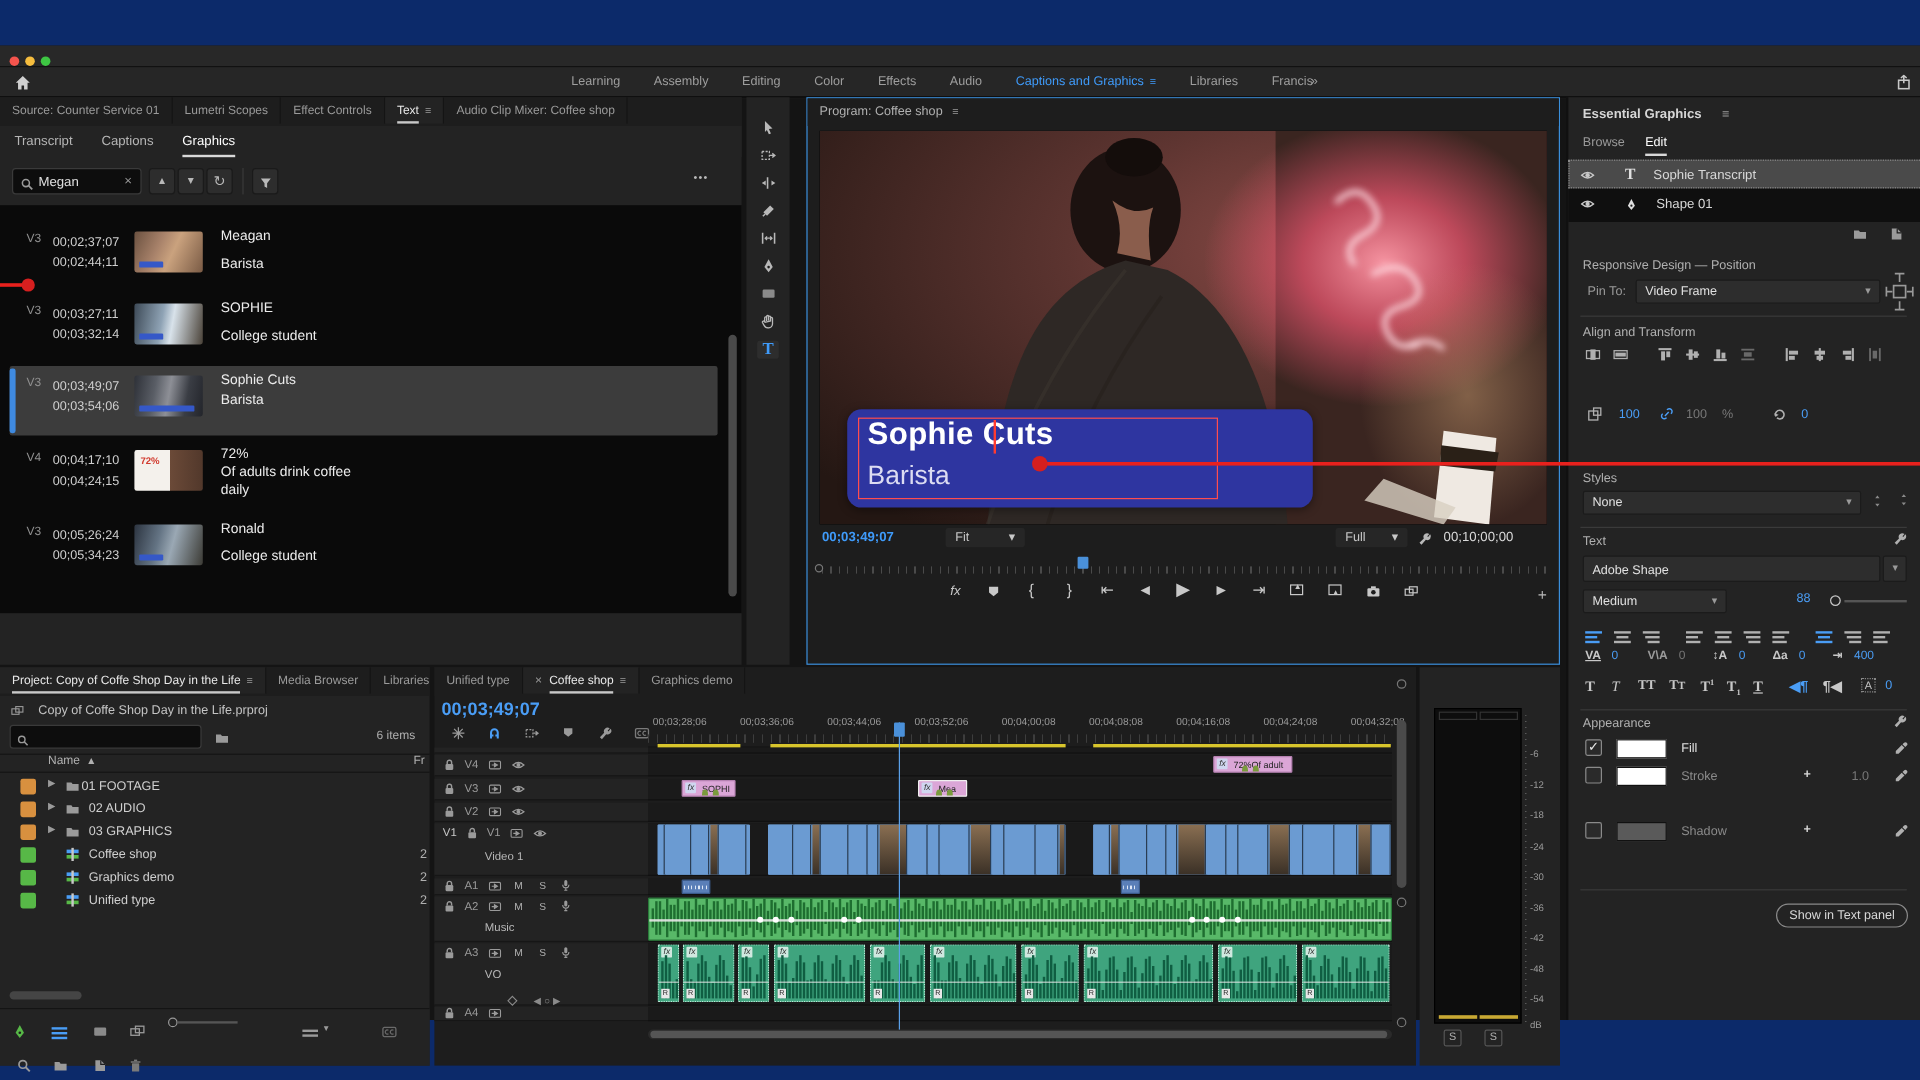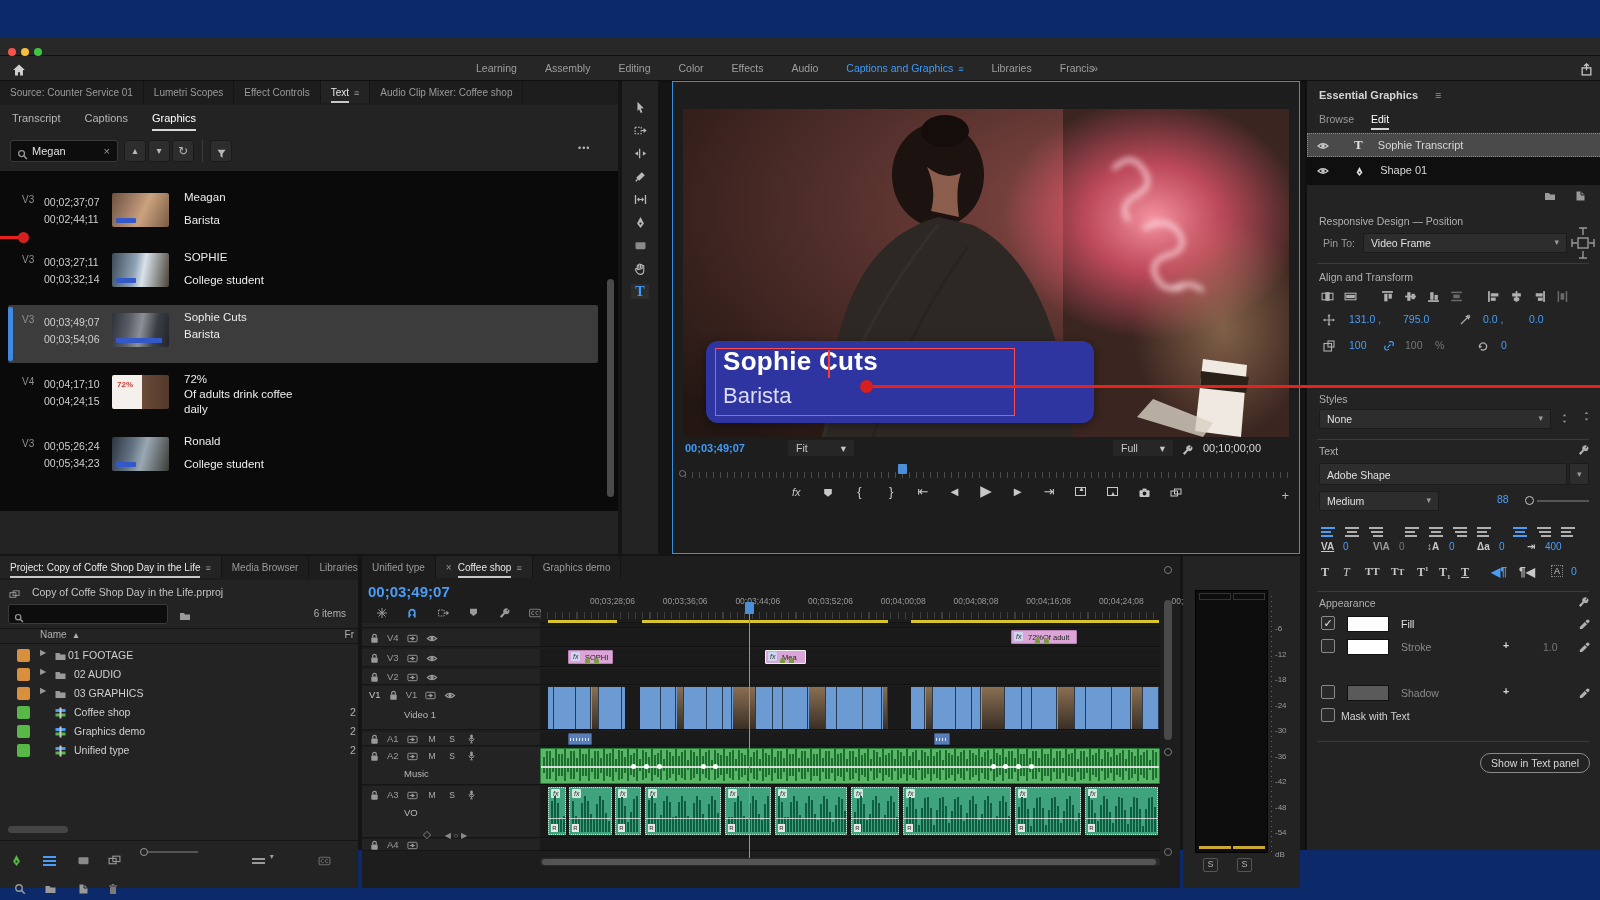--- a/index.html
+++ b/index.html
@@ -94,21 +94,21 @@
   #timeline{left:362px;top:518px;width:818px;height:332px;background:#1d1d1d;color:#b8b8b8;}
   .trackhead{position:absolute;left:0;width:178px;background:#232323;border-bottom:1px solid #161616;font-size:9.5px;color:#a8a8a8;}
   .trk-ic{display:inline-block;margin-left:7px;color:#9a9a9a;}
   .msbox{display:inline-block;width:13px;height:13px;text-align:center;font-size:8.5px;line-height:13px;color:#b0b0b0;margin-left:7px;}
   .tl-content{position:absolute;left:178px;width:620px;}
   .clip{position:absolute;border-radius:1px;overflow:hidden;}
   .fxb{position:absolute;left:2px;top:1px;background:#cfd6ef;color:#333;font-size:7px;font-style:italic;padding:0 2px;border-radius:1px;line-height:9px;}
   .pinklbl{position:absolute;left:16px;top:2px;font-size:7.5px;color:#222;}
   .gdot{position:absolute;width:5px;height:8px;border-radius:50%;background:#7a9b3d;top:7px;}
   .wavebar{position:absolute;bottom:0;width:2px;}
-  .ruler-lbl{position:absolute;top:0;font-size:8.5px;color:#9a9a9a;margin-left:46px;}
+  .ruler-lbl{position:absolute;top:0;font-size:8.5px;color:#9a9a9a;}
   
   #meters{left:1183px;top:518px;width:117px;height:332px;background:#232323;}
   .db{position:absolute;left:92px;font-size:8px;color:#9a9a9a;}
   
   .red-line{position:absolute;background:#e8211d;z-index:99;}
   .red-dot{position:absolute;background:#d61f1f;border-radius:50%;z-index:100;}
 </style>
 </head>
 <body>
 
@@ -383,20 +383,24 @@
       <div class="tool" style="margin-top: 2px;"><svg class="ic" width="13" height="13" viewBox="0 0 12 12">
           <use href="#ic-recttool"></use>
         </svg></div>
       <div class="tool" style="margin-top: 2px;"><svg class="ic" width="13" height="13" viewBox="0 0 12 12">
           <use href="#ic-hand"></use>
         </svg></div>
       <div class="tool active" style="margin-top: 2px;"><span style="font-family:'Liberation Serif',serif;font-weight:bold;font-size:14px;background:#2d2d2d;padding:0 4px;border-radius:2px">T</span></div>
     </div>
 
   <div class="abs" id="program">
+    <div id="prog-header">
+      <span>Program: Coffee shop</span>
+      <span class="menu-glyph">≡</span>
+    </div>
     <div id="video">
       <svg width="606" height="328" viewBox="0 0 606 328">
         <defs>
           <radialGradient id="g-room" cx="70%" cy="30%" r="90%">
             <stop offset="0%" stop-color="#8a4a46"></stop>
               <stop offset="40%" stop-color="#5c3430"></stop>
               <stop offset="100%" stop-color="#241713"></stop>
           </radialGradient>
           <radialGradient id="g-neon" cx="50%" cy="50%" r="50%">
             <stop offset="0%" stop-color="#ff9aa8" stop-opacity=".95"></stop>
@@ -545,32 +549,20 @@
             <rect x="3.5" y="7" width="5" height="3" fill="currentColor"></rect>
           </svg></span><span class="alico"><svg class="ic" width="13" height="13" viewBox="0 0 12 12">
             <rect x="9.4" y="1" width="1.6" height="10" fill="currentColor"></rect>
             <rect x="2.5" y="3" width="6.5" height="3" fill="currentColor"></rect>
             <rect x="4.5" y="7" width="4.5" height="3" fill="currentColor"></rect>
           </svg></span><span class="alico"><svg class="ic" width="13" height="13" viewBox="0 0 12 12">
             <rect x="1.5" y="1" width="1.4" height="10" fill="currentColor" opacity=".5"></rect>
             <rect x="9" y="1" width="1.4" height="10" fill="currentColor" opacity=".5"></rect>
             <rect x="4.2" y="3" width="3.4" height="6" fill="currentColor" opacity=".5"></rect>
           </svg></span></div>
-      <div class="eg-row" style="top: 232px;">
-        <span class="abs" style="left:16px;color:#b0b0b0"><svg class="ic" width="12" height="12" viewBox="0 0 12 12">
-            <use href="#ic-move"></use>
-          </svg></span>
-<span class="abs blue" style="left:42px">131.0 ,</span>
-<span class="abs blue" style="left:96px">795.0</span>
-<span class="abs" style="left:152px;color:#b0b0b0"><svg class="ic" width="12" height="12" viewBox="0 0 12 12">
-            <use href="#ic-skew"></use>
-          </svg></span>
-<span class="abs blue" style="left:176px">0.0 ,</span>
-<span class="abs blue" style="left:222px">0.0</span>
-      </div>
       <div class="eg-row" style="top: 258px;">
         <span class="abs" style="left:16px;color:#b0b0b0"><svg class="ic" width="12" height="12" viewBox="0 0 12 12">
             <use href="#ic-scale"></use>
           </svg></span>
 <span class="abs blue" style="left:42px">100</span>
 <span class="abs blue" style="left:76px"><svg class="ic" width="12" height="12" viewBox="0 0 12 12">
             <use href="#ic-link"></use>
           </svg></span>
 <span class="abs gray" style="left:98px">100</span>
 <span class="abs gray" style="left:128px">%</span>
@@ -692,24 +684,20 @@
       </div>
       <div class="eg-row" style="top: 603px;">
         <span class="cb"></span>
   <span class="swatch" style="background:#5a5a5a"></span>
   <span class="abs" style="left:94px;top:3px;color:#8a8a8a">Shadow</span>
   <span class="abs" style="left:196px;top:1px;color:#d8d8d8;font-weight:bold">+</span>
 
   <span class="abs" style="left:272px;top:2px;color:#b0b0b0"><svg class="ic" width="11" height="11" viewBox="0 0 12 12">
             <use href="#ic-dropper"></use>
           </svg></span>
-      </div>
-      <div class="eg-row" style="top: 626px;">
-        <span class="cb"></span>
-<span class="abs" style="left:34px;top:3px;color:#d0d0d0">Mask with Text</span>
       </div>
       <div class="eg-div" style="top: 660px;"></div>
       <span class="pill-btn" style="right: 10px; top: 672px; position: absolute;">Show in Text panel</span>
     </div>
 
   <div class="abs" id="project">
     <div class="tabbar" id="pj-tabs" style="height:24px"><span class="ptab active"><span class="lbl">Project: Copy of Coffe Shop Day in the Life</span><span class="menu-glyph">≡</span></span><span class="ptab"><span class="lbl">Media Browser</span></span><span class="ptab"><span class="lbl">Libraries</span></span></div>
     <div style="position:absolute;left:8px;top:30px;color:#c4c4c4;font-size:10.5px">
       <span class="ic" style="color:#9a9a9a;margin-right:8px"><svg class="ic" width="13" height="11" viewBox="0 0 12 12">
             <use href="#ic-linked"></use>

